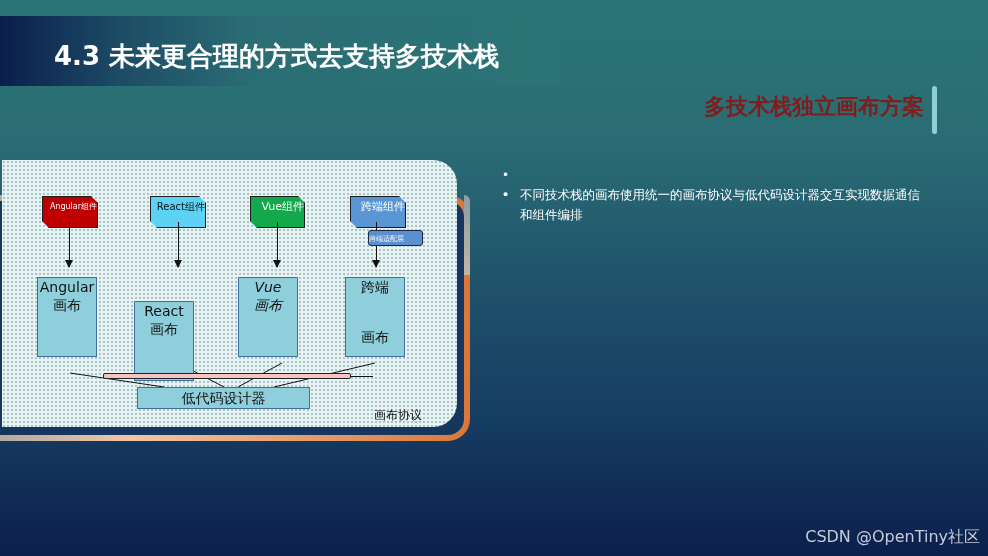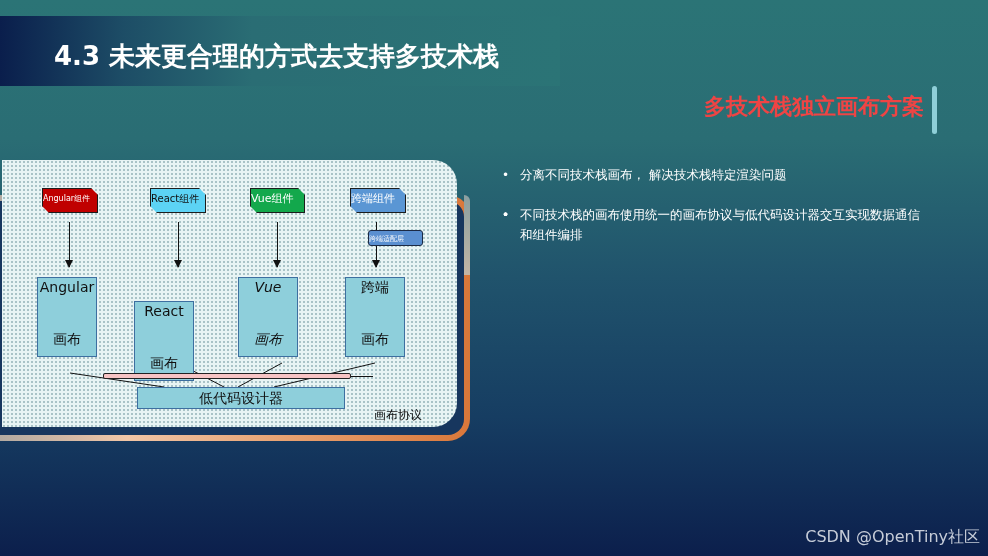--- a/index.html
+++ b/index.html
@@ -10,21 +10,21 @@
   }
   .title-bar {
     position: absolute; left: 0; top: 16px; width: 560px; height: 70px;
     background: linear-gradient(90deg, #0a1e4c 0%, #1d4d66 22%, #2a6d74 45%, #2b7476 100%);
   }
   .title-text {
     position: absolute; left: 54px; top: 23px; color: #ffffff;
     font-size: 26px; font-weight: bold; letter-spacing: 0px; white-space: nowrap;
   }
   .subtitle {
-    position: absolute; right: 64px; top: 92px; color: #ef4444;
+    position: absolute; right: 64px; top: 92px; color: #7f1d1d;
     font-size: 22px; font-weight: bold; white-space: nowrap;
   }
   .subtitle-bar {
     position: absolute; left: 932px; top: 86px; width: 5px; height: 48px;
     background: #8fcfd8; border-radius: 3px;
   }
   .frame-outer {
     position: absolute; left: -20px; top: 195px; width: 490px; height: 246px;
     border: 6px solid transparent; border-left: none; border-top-right-radius: 22px; border-bottom-right-radius: 22px;
     background:
@@ -38,57 +38,58 @@
     border-top-right-radius: 22px;
   }
   .diagram {
     position: absolute; left: 2px; top: 160px; width: 455px; height: 267px;
     background-color: #e8f4f4;
     background-image: radial-gradient(#a9c3c7 0.8px, transparent 1px);
     background-size: 4px 4px;
     border-top-right-radius: 24px; border-bottom-right-radius: 24px;
   }
   .tag {
-    position: absolute; height: 25px; font-size: 10px; line-height: 20px; text-align: left;
+    position: absolute; height: 32px; font-size: 10px; line-height: 20px; text-align: right;
     border: 1px solid #1c1c1c; box-sizing: border-box;
     clip-path: polygon(0 0, calc(100% - 7px) 0, 100% 7px, 100% 100%, 7px 100%, 0 calc(100% - 7px));
     white-space: nowrap;
+    margin-top: 8px;
   }
   .tag-angular { left: 40px; top: 28px; width: 56px; background: #c00000; color: #fff; font-size: 8px; }
   .tag-react { left: 148px; top: 28px; width: 56px; background: #5cd3f5; color: #111; font-size: 10px; }
   .tag-vue { left: 248px; top: 28px; width: 55px; background: #13a84c; color: #fff; font-size: 11px; }
   .tag-cross { left: 348px; top: 28px; width: 56px; background: #5a96d4; color: #fff; font-size: 11px; }
   .adapter {
     position: absolute; left: 366px; top: 70px; width: 55px; height: 16px;
     background: #5a8fd0; color: #ffffff; font-size: 7px; line-height: 16px; text-align: left;
     border: 1px solid #1c2a44; border-radius: 3px; box-sizing: border-box;
   }
   .arrow {
     position: absolute; width: 1px; background: #111;
   }
   .arrow::after {
     content: ""; position: absolute; left: -4px; bottom: -1px;
     border-left: 4px solid transparent; border-right: 4px solid transparent; border-top: 8px solid #111;
   }
   .canvas-box {
     position: absolute; width: 60px; height: 80px; top: 117px;
     background: #8ecfdb; border: 1px solid #3d6fa0; box-sizing: border-box;
-    font-size: 14px; color: #111; text-align: center; display: flex; flex-direction: column; justify-content: space-between;
+    font-size: 14px; color: #111; text-align: center; display: flex; flex-direction: column; justify-content: flex-start;
     line-height: 18px; padding-bottom: 8px;
   }
   .protocol-bar {
     position: absolute; left: 101px; top: 213px; width: 248px; height: 6px;
     background: #f7c4c4; border: 1px solid #222; border-radius: 2px; box-sizing: border-box;
   }
   .protocol-label {
     position: absolute; left: 372px; top: 207px; font-size: 12px; color: #111; white-space: nowrap; margin-top: 40px;
   }
   .protocol-leader { position: absolute; left: 349px; top: 216px; width: 22px; height: 1px; background: #111; }
   .designer {
-    position: absolute; left: 135px; top: 227px; width: 208px; height: 22px;
+    position: absolute; left: 135px; top: 227px; width: 173px; height: 22px;
     background: #8ecfdb; border: 1px solid #3d6fa0; box-sizing: border-box;
     font-size: 14px; line-height: 20px; text-align: center; color: #111;
   }
   svg.lines { position: absolute; left: 0; top: 0; }
   .bullets {
     position: absolute; left: 500px; top: 165px; width: 440px; color: #ffffff; font-size: 12.5px;
   }
   .bullet { position: relative; padding-left: 20px; line-height: 20px; margin-bottom: 20px; }
   .bullet-dot { position: absolute; left: 2px; top: 0; font-size: 12px; }
   .watermark {
@@ -147,21 +148,20 @@
   <div class="protocol-bar"></div>
   <div class="protocol-leader"></div>
   <div class="protocol-label">画布协议</div>
 
   <div class="designer">低代码设计器</div>
 </div>
 
 <div class="bullets">
   <div class="bullet">
     <span class="bullet-dot">•</span>
-    <span>分离不同技术栈画布， 解决技术栈特定渲染问题</span>
   </div>
   <div class="bullet">
     <span class="bullet-dot">•</span>
   </div>
   <div class="bullet">
     <span class="bullet-dot">•</span>
   </div>
   <div class="bullet" style="width:410px;">
     <span class="bullet-dot">•</span>
     <span>不同技术栈的画布使用统一的画布协议与低代码设计器交互实现数据通信和组件编排</span>

